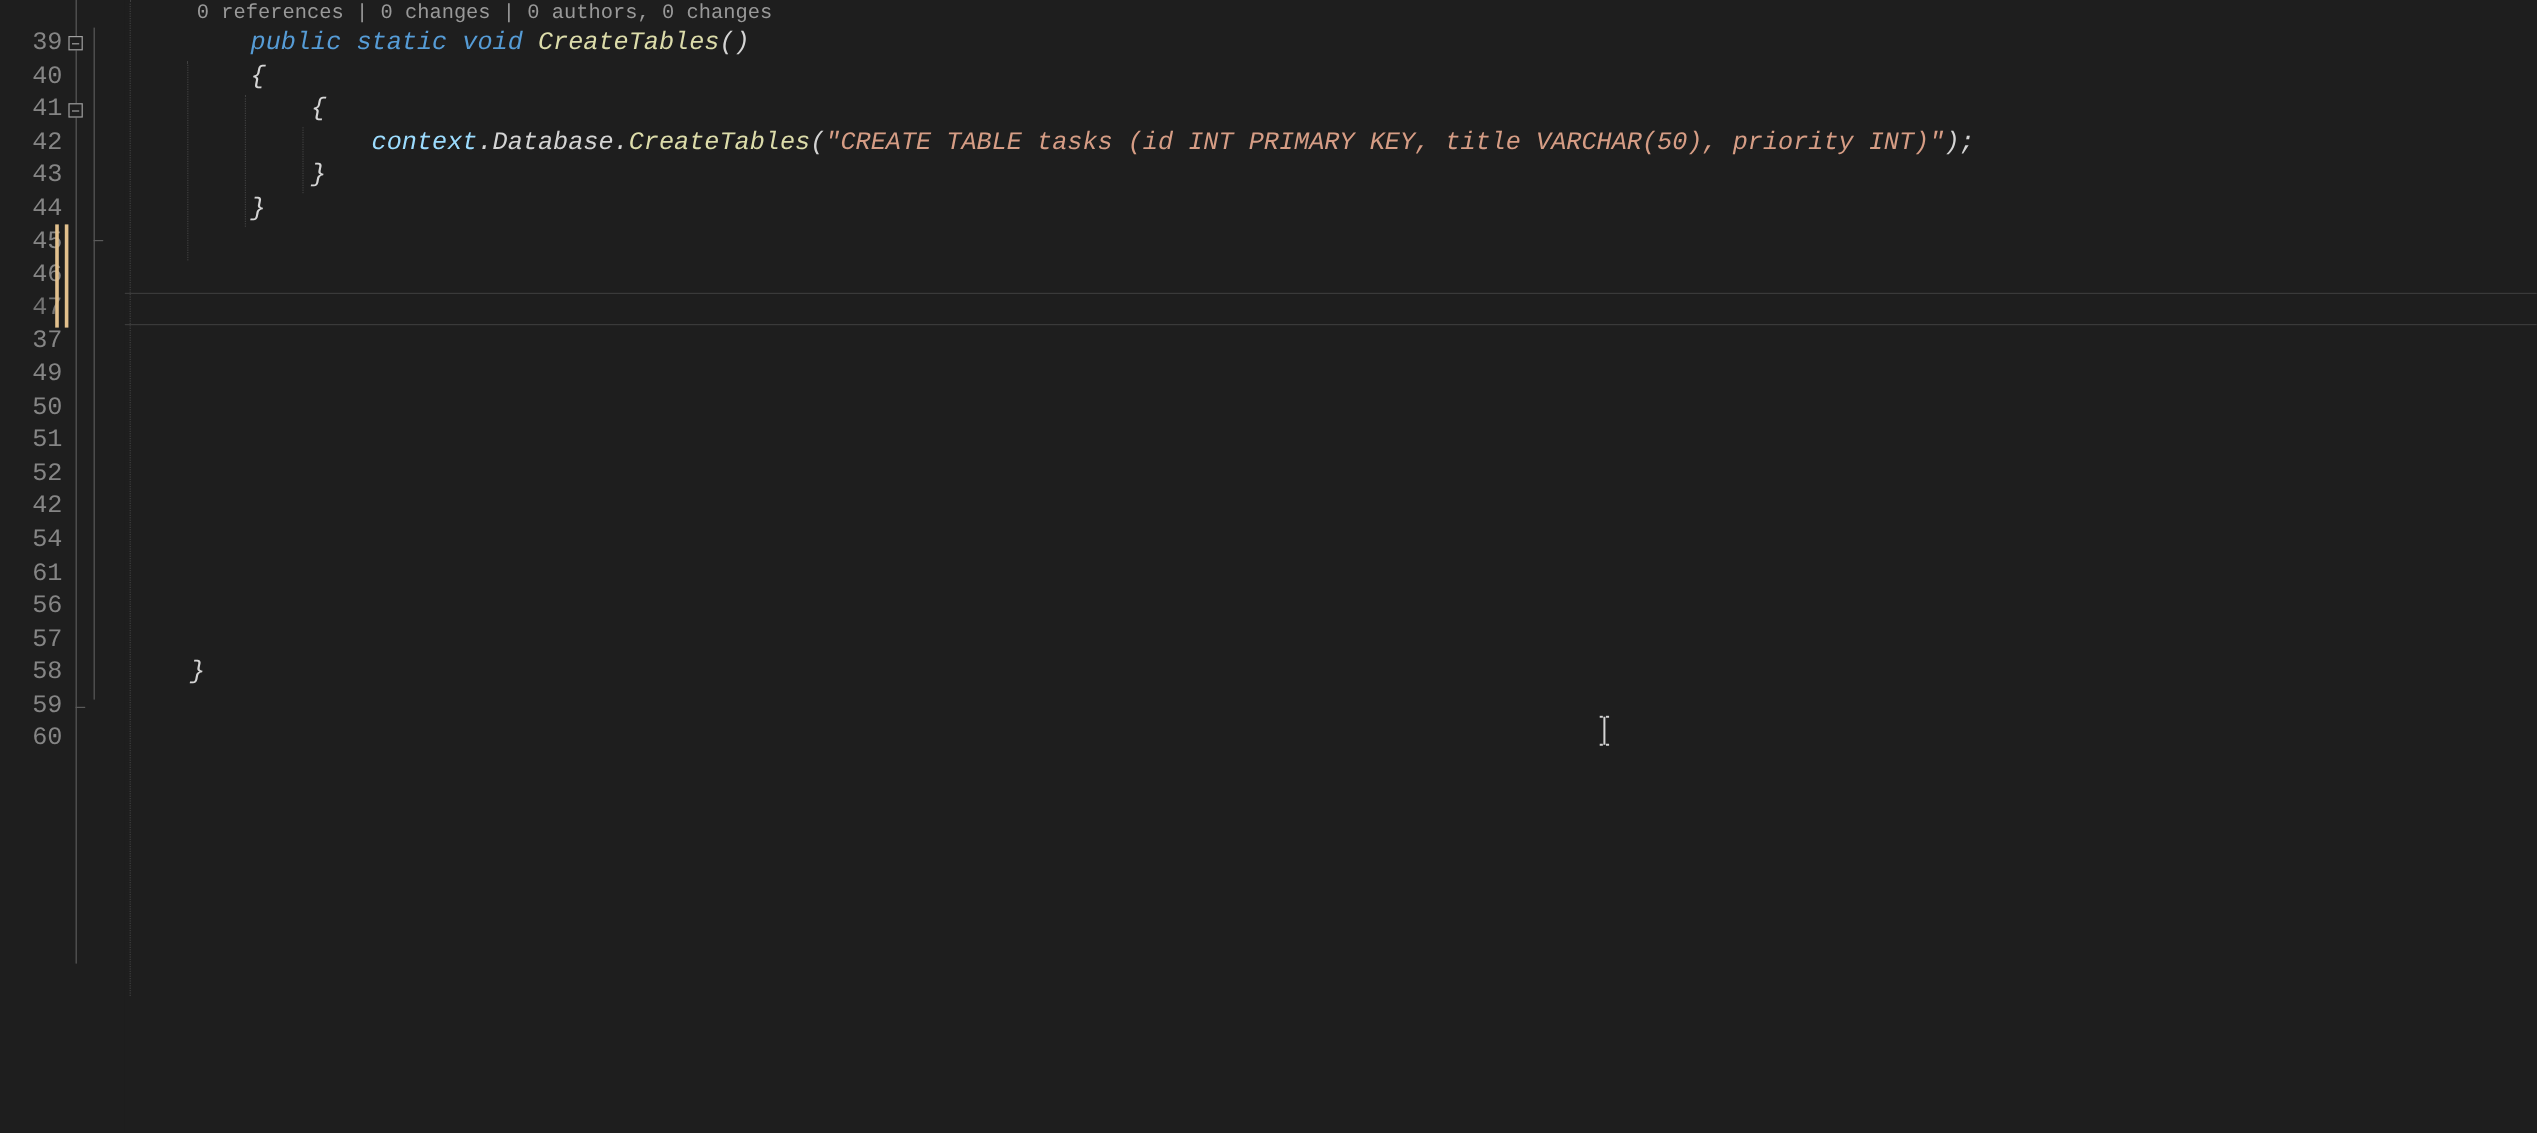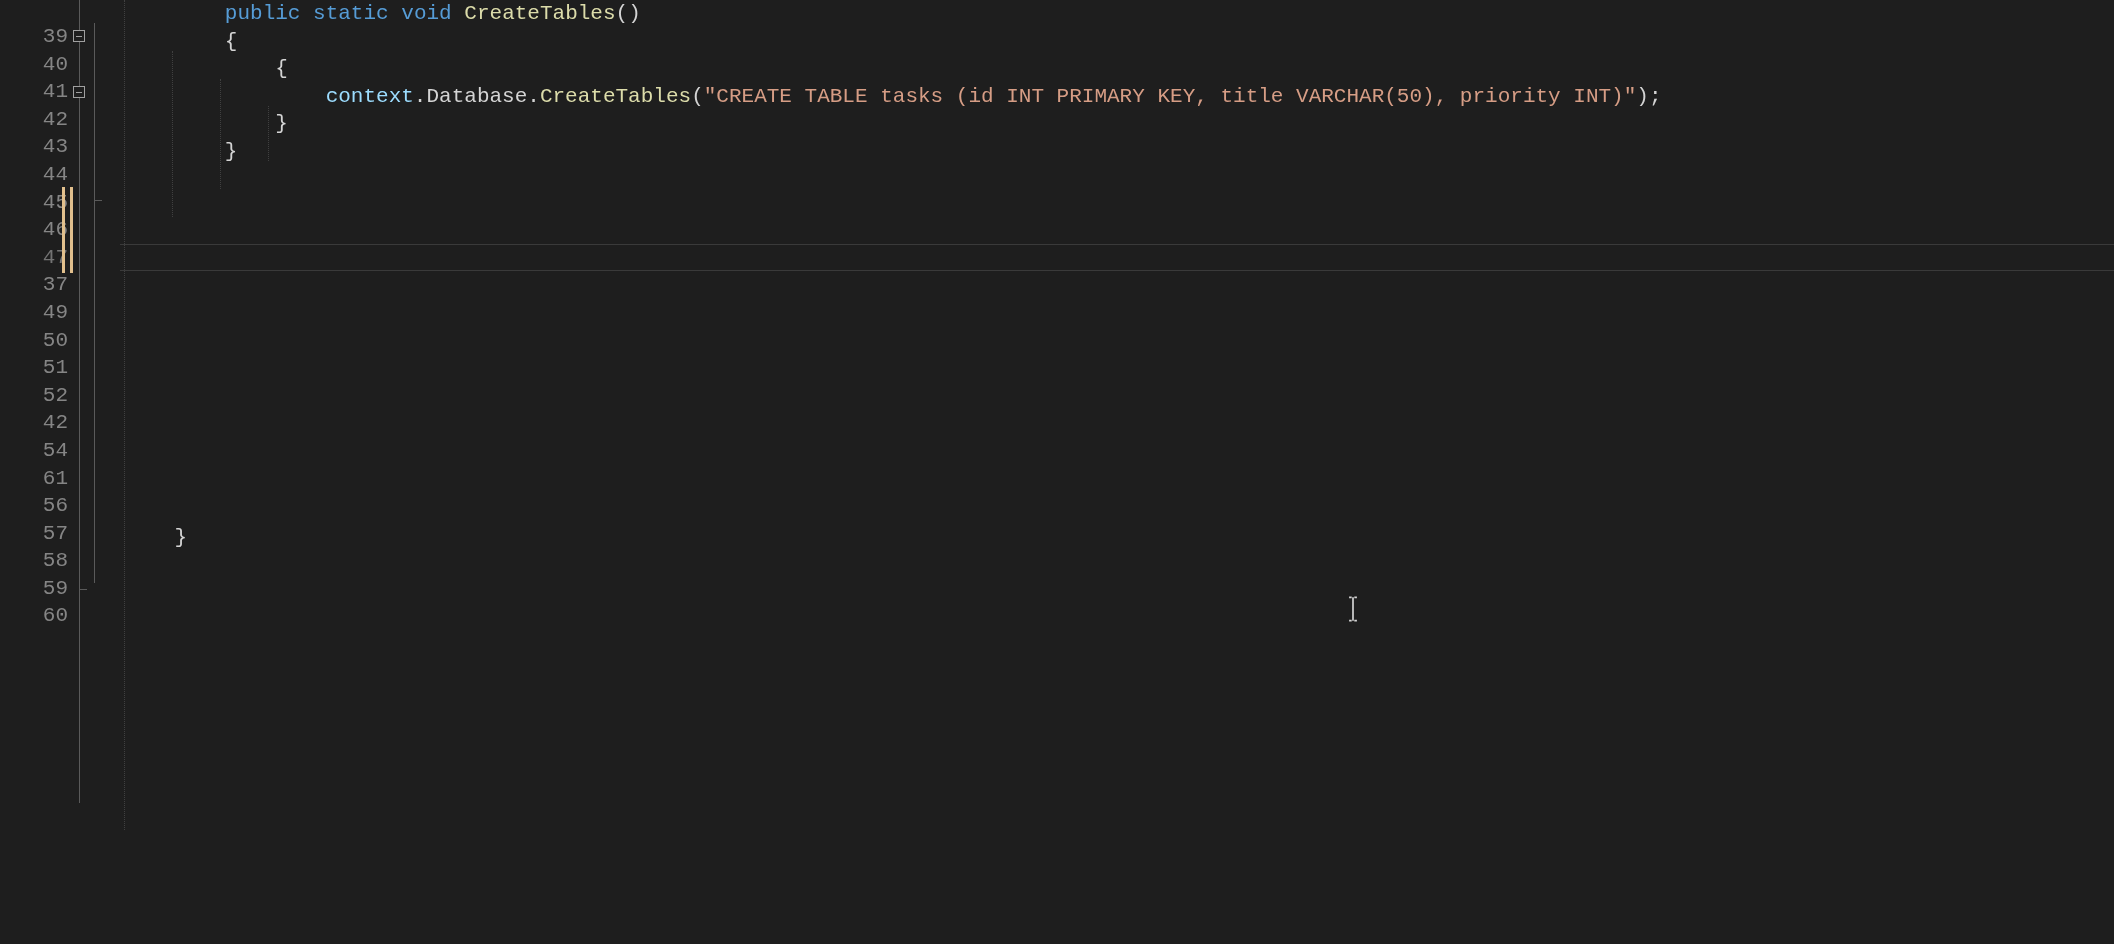--- a/index.html
+++ b/index.html
@@ -42,20 +42,21 @@
   .code-area {
     flex: 1;
     position: relative;
   }
   .code-line {
     height: 27.6px;
     line-height: 27.6px;
     white-space: pre;
     position: relative;
     padding-left: 4px;
+    font-style: italic;
   }
   .codelens {
     color: #999999;
     font-size: 17px;
     padding-left: 60px;
     height: 23px;
     line-height: 23px;
   }
   .indent-guide {
     position: absolute;
@@ -124,21 +125,21 @@
     position: absolute;
     width: 8px;
     height: 1px;
     background: #5a5a5a;
   }
 </style>
 </head>
 <body>
 
 <div class="editor">
-  <div class="gutter" id="gutter" style="position: relative; margin-left: 16px;">
+  <div class="gutter" id="gutter" style="position: relative;">
       <div style="height: 23px;"></div>
       <div class="line-number">39</div>
       <div class="line-number">40</div>
       <div class="line-number">41</div>
       <div class="line-number">42</div>
       <div class="line-number">43</div>
       <div class="line-number">44</div>
       <div class="line-number">45</div>
       <div class="line-number">46</div>
       <div class="line-number active">47</div>
@@ -168,20 +169,21 @@
     <div class="fold-corner" style="left:3px; top:589px;"></div>
   <div class="mod-marker" style="left: -14px; top: 186.6px; height: 86.8px;"></div>
     </div>
   <div class="code-area" id="codearea">
 
     <div class="indent-guide" style="left:4px; top:0; height:830px;"></div>
     <div class="indent-guide" style="left:52px; top:51px; height:166px;"></div>
     <div class="indent-guide" style="left:100px; top:79px; height:110px;"></div>
     <div class="indent-guide" style="left:148px; top:106px; height:55px;"></div>
 
+    <div class="codelens">0 references | 0 changes | 0 authors, 0 changes</div>
 
   <div class="current-line-bg" style="top: 243.8px;"></div>
       <div class="code-line"><span class="indent">        </span><span class="kw-blue">public</span><span class="pn"> </span><span class="kw-blue">static</span><span class="pn"> </span><span class="kw-blue">void</span><span class="pn"> </span><span class="kw-method">CreateTables</span><span class="pn">()</span></div>
       <div class="code-line">        {</div>
       <div class="code-line">            {</div>
       <div class="code-line"><span class="indent">                </span><span class="kw-var">context</span><span class="pn">.</span><span class="pn">Database</span><span class="pn">.</span><span class="kw-method">CreateTables</span><span class="pn">(</span><span class="kw-string">"CREATE TABLE tasks (id INT PRIMARY KEY, title VARCHAR(50), priority INT)"</span><span class="pn">);</span></div>
       <div class="code-line">            }</div>
       <div class="code-line">        }</div>
       <div class="code-line"></div>
       <div class="code-line"></div>

